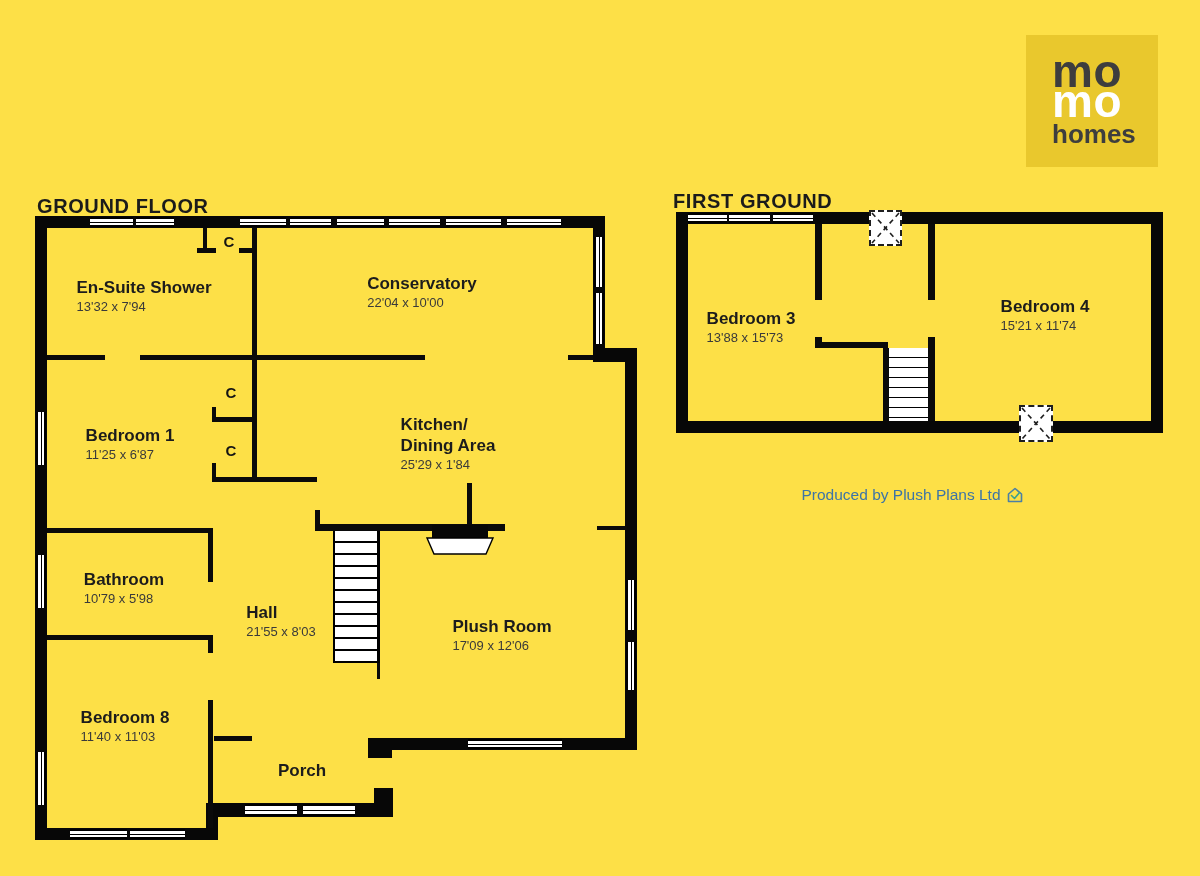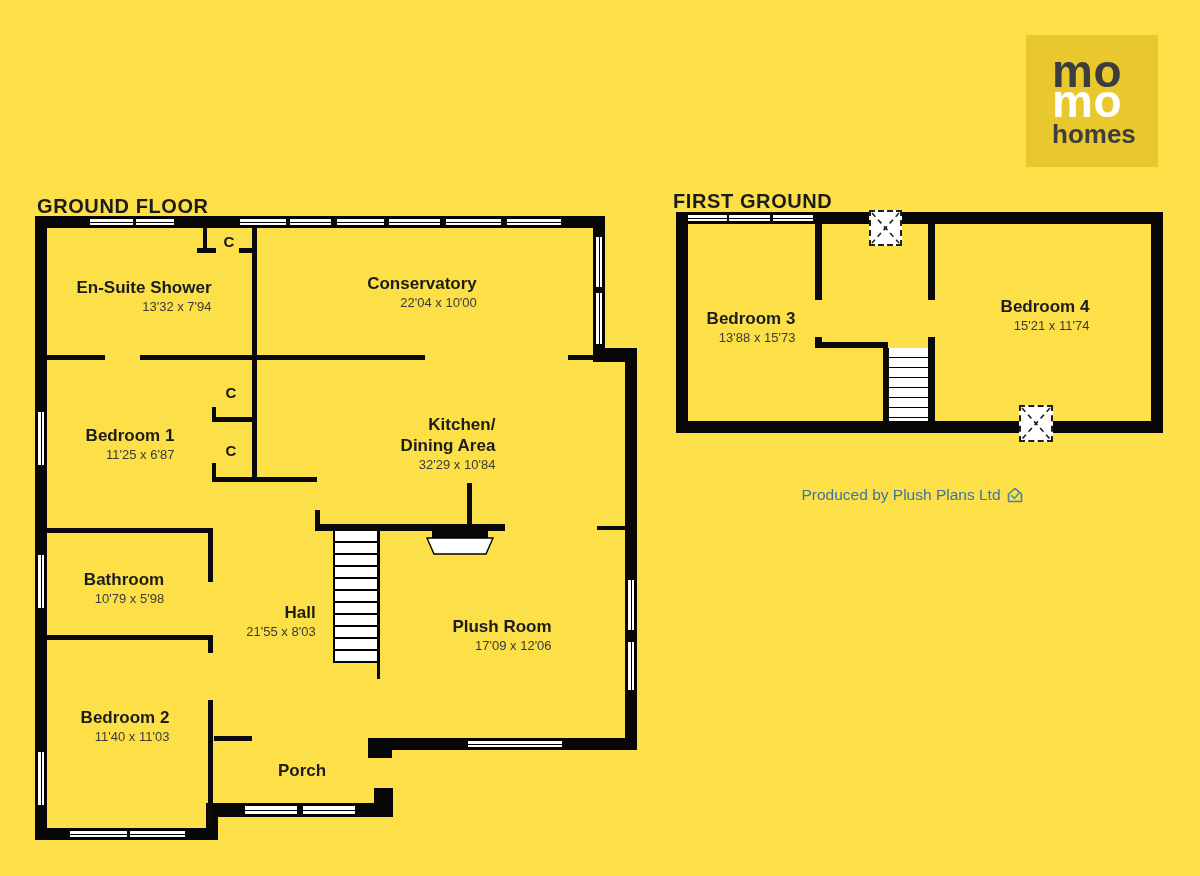--- a/index.html
+++ b/index.html
@@ -19,21 +19,21 @@
   
   .stairs{position:absolute;background:#fff;box-sizing:border-box;
           border-left:2.5px solid #000;border-right:3.5px solid #000;
           background-image:repeating-linear-gradient(to bottom,#fff 0px,#fff 10px,#000 10px,#000 12px);}
   .stairs2{position:absolute;background:#fff;
            background-image:repeating-linear-gradient(to bottom,#fff 0px,#fff 8.5px,#000 8.5px,#000 10px);}
   
   .skylight{position:absolute;background:#fff;box-sizing:border-box;border:2px dashed #1e1e1e;}
   
   .heading{position:absolute;font-weight:700;font-size:20px;letter-spacing:0.6px;color:#1b1b1b;white-space:nowrap;}
-  .room{position:absolute;transform:translate(-50%,-50%);text-align:right;white-space:nowrap;}
+  .room{position:absolute;transform:translate(-50%,-50%);text-align:left;white-space:nowrap;}
   .rn{font-weight:700;font-size:17px;color:#1c1c1c;line-height:21px;}
   .rd{font-size:13px;color:#3a3a3a;line-height:16px;margin-top:1px;}
   .cl{position:absolute;transform:translate(-50%,-50%);font-weight:700;font-size:15px;color:#141414;}
   
   .logo{position:absolute;left:1026px;top:35px;width:132px;height:132px;background:#e9c82d;
         box-sizing:border-box;padding:21px 0 0 26px;}
   .logo-mo{font-weight:700;font-size:46px;line-height:30px;letter-spacing:0.5px;color:#3d3d3e;}
   .logo-mo.light{color:#ffffff;}
   .logo-homes{font-weight:700;font-size:26px;line-height:26px;margin-top:5px;color:#3d3d3e;}
   
@@ -134,36 +134,36 @@
       <div class="rn">Conservatory</div>
       <div class="rd">22'04 x 10'00</div>
     </div>
     <div class="room" style="left:130px;top:444px">
       <div class="rn">Bedroom 1</div>
       <div class="rd">11'25 x 6'87</div>
     </div>
     <div class="room" style="left:448px;top:443px">
       <div class="rn">Kitchen/</div>
       <div class="rn">Dining Area</div>
-      <div class="rd">32'29 x 10'84</div>
+      <div class="rd">25'29 x 1'84</div>
     </div>
     <div class="room" style="left:124px;top:588px">
       <div class="rn">Bathroom</div>
       <div class="rd">10'79 x 5'98</div>
     </div>
     <div class="room" style="left:281px;top:621px">
       <div class="rn">Hall</div>
       <div class="rd">21'55 x 8'03</div>
     </div>
     <div class="room" style="left:502px;top:635px">
       <div class="rn">Plush Room</div>
       <div class="rd">17'09 x 12'06</div>
     </div>
     <div class="room" style="left:125px;top:726px">
-      <div class="rn">Bedroom 2</div>
+      <div class="rn">Bedroom 8</div>
       <div class="rd">11'40 x 11'03</div>
     </div>
     <div class="room" style="left:302px;top:770px">
       <div class="rn">Porch</div>
     </div>
 
     <div class="cl" style="left:229px;top:241px">C</div>
     <div class="cl" style="left:231px;top:392px">C</div>
     <div class="cl" style="left:231px;top:450px">C</div>
   </div>

